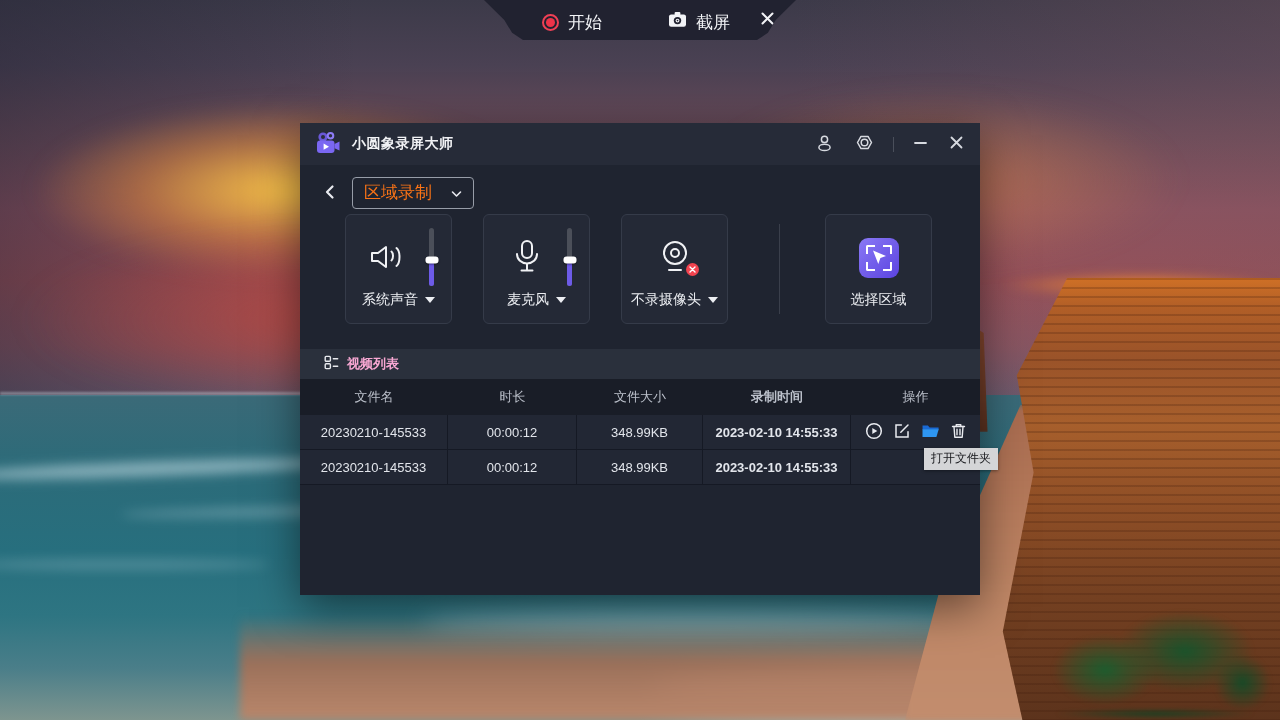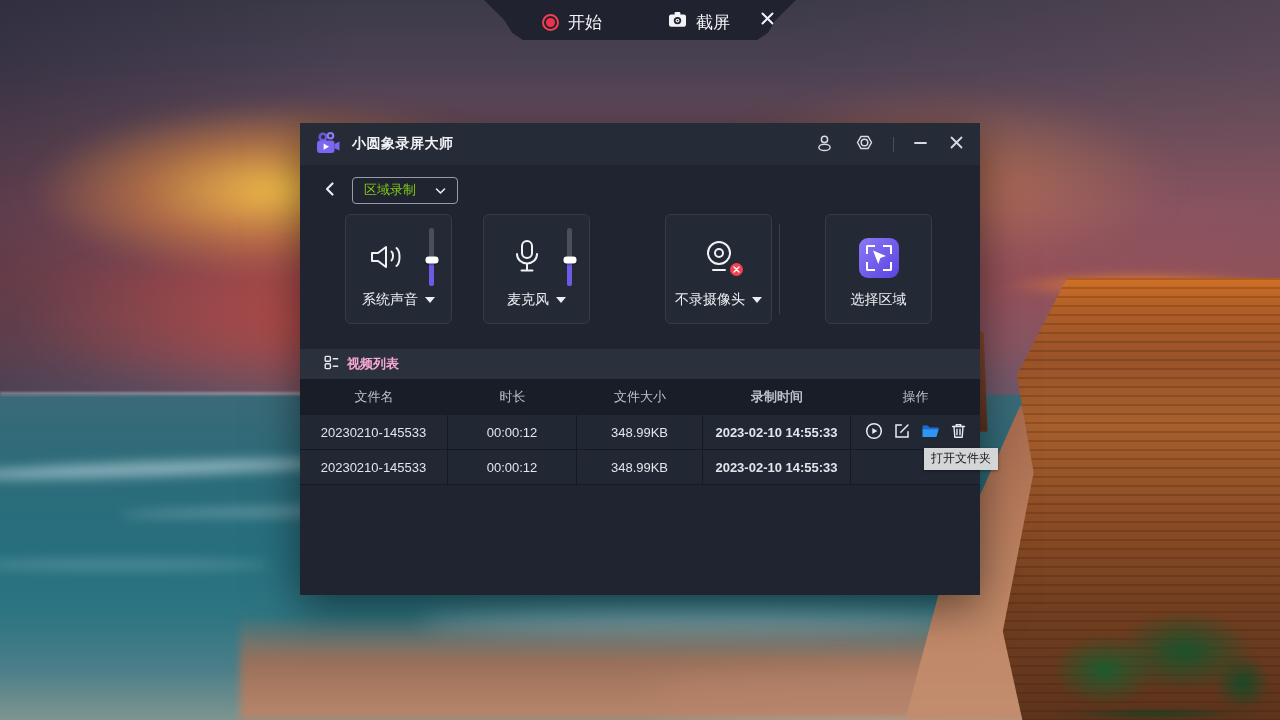--- a/index.html
+++ b/index.html
@@ -67,21 +67,21 @@
   .titlebar { position:absolute; left:0; top:0; width:680px; height:42px; background:#262b38;
     display:flex; align-items:center; padding:0 14px; }
   .app-title { font-size:14px; font-weight:bold; color:#f0f1f4; margin-left:10px; letter-spacing:.5px; }
   .tb-right { margin-left:auto; display:flex; align-items:center; gap:17px; }
   .tb-btn { background:none; border:none; cursor:pointer; display:flex; align-items:center; justify-content:center; padding:2px; }
   .tb-divider { width:1px; height:15px; background:#4a4f5b; }
 
   .mode-row { position:absolute; left:20px; top:54px; display:flex; align-items:center; gap:12px; }
   .back-btn { background:none; border:none; cursor:pointer; display:flex; padding:2px; }
   .mode-pill { display:flex; align-items:center; gap:19px; border:1px solid #979da8; border-radius:4px;
-    background:none; color:#84cc16; font-size:13px; font-family:inherit; padding:3px 11px 4px; cursor:pointer; }
+    background:none; color:#f97316; font-size:17px; font-family:inherit; padding:3px 11px 4px; cursor:pointer; }
 
   
   .card { position:absolute; top:91px; width:107px; height:110px; background:#242936; border:1px solid #353b49;
     border-radius:6px; cursor:pointer; }
   .card-icon-zone { position:absolute; left:0; top:14px; width:100%; height:58px; display:flex; align-items:center; justify-content:center; }
   .card1 .card-icon-zone, .card2 .card-icon-zone { justify-content:flex-start; padding-left:22px; }
   .card-label-row { position:absolute; left:0; bottom:14px; width:100%; display:flex; align-items:center; justify-content:center; gap:7px;
     font-size:14px; color:#eceef2; cursor:pointer; }
   .tri-down { width:0; height:0; border-left:5px solid transparent; border-right:5px solid transparent; border-top:6px solid #eceef2; }
   .vslider { position:absolute; right:17px; top:13px; width:5px; height:58px; background:#4b4f59; border-radius:3px; cursor:pointer; }
@@ -268,21 +268,21 @@
       <div class="vslider">
         <span class="fill"></span>
           <span class="handle"></span>
       </div>
       <div class="card-label-row">
         <span>麦克风</span>
         <span class="tri-down"></span>
       </div>
     </div>
 
-    <div class="card card3" style="left:321px;margin-left:44px;">
+    <div class="card card3" style="left:321px;">
       <div class="card-icon-zone">
         <span class="cam-wrap">
           <svg width="34" height="36" viewBox="0 0 34 36" fill="none" stroke="#f0f1f4" stroke-width="2" stroke-linecap="round">
             <circle cx="17" cy="14" r="11"></circle>
             <circle cx="17" cy="14" r="4"></circle>
             <path d="M11 31h12"></path>
           </svg>
           <span class="cam-badge">
             <svg width="7" height="7" viewBox="0 0 7 7">
                 <path d="M1 1l5 5M6 1 1 6" stroke="#fff" stroke-width="1.4" stroke-linecap="round"></path>

